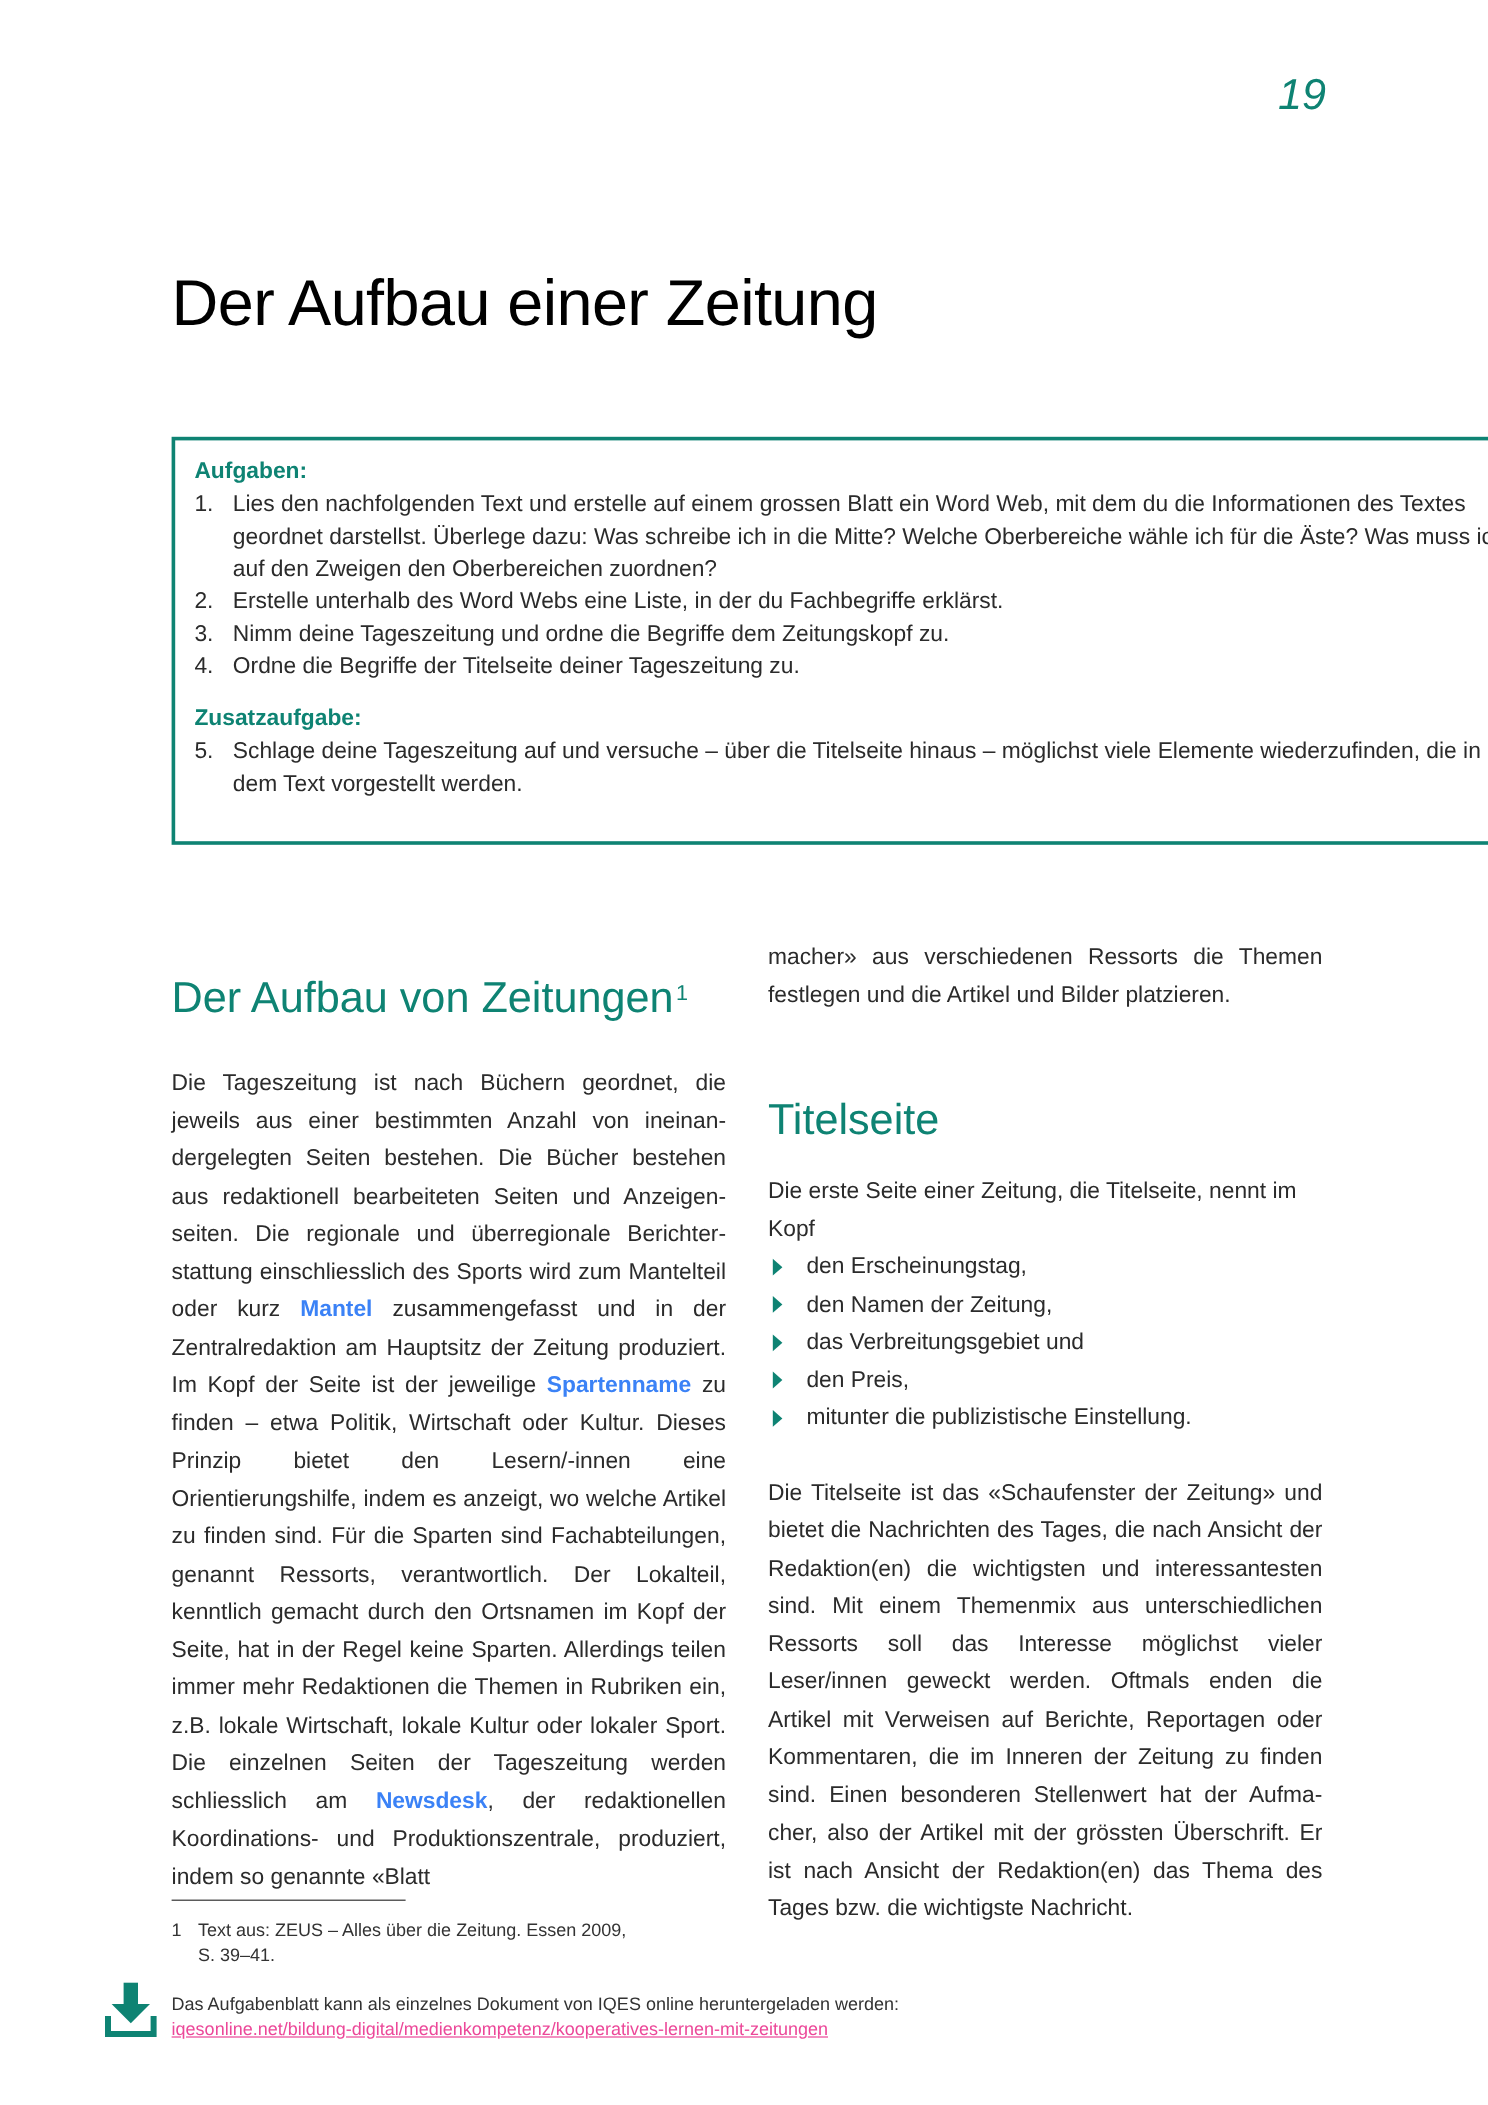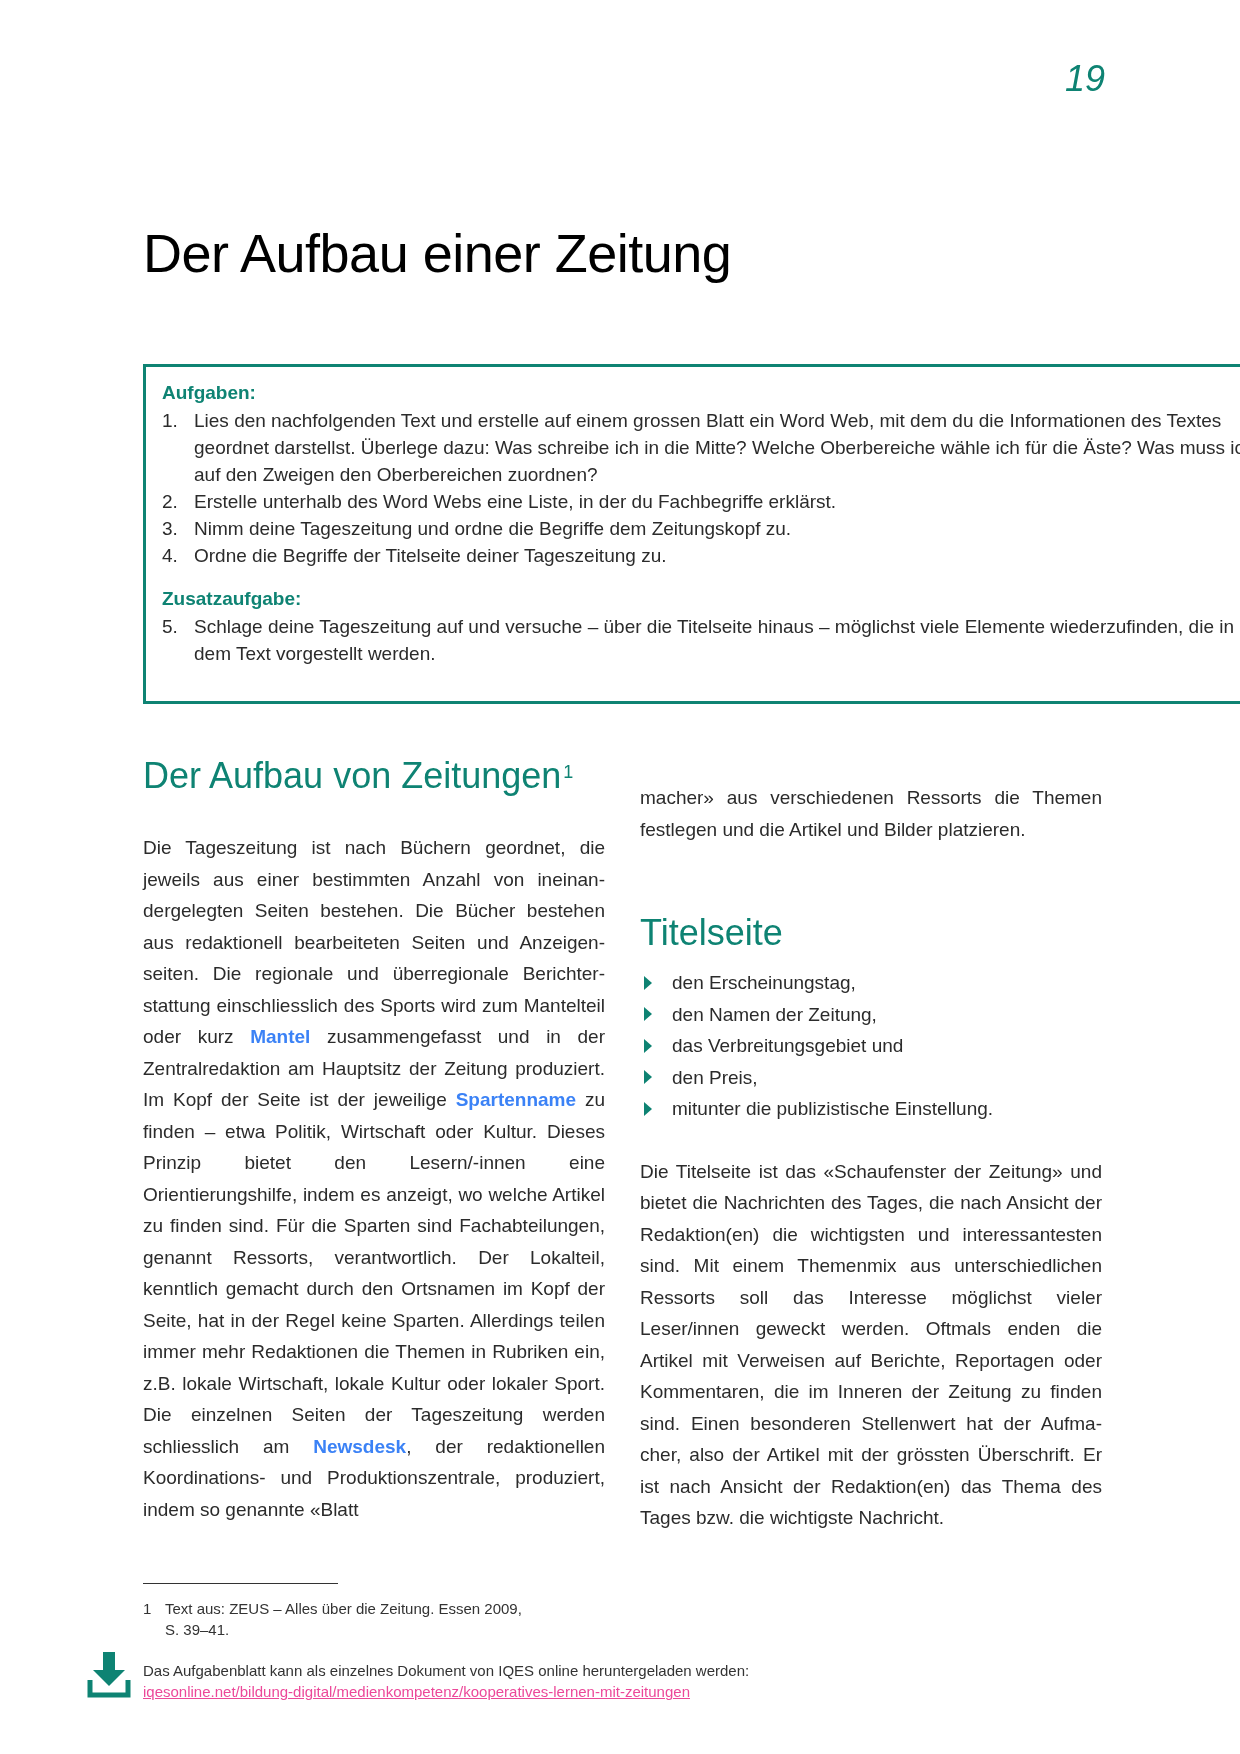--- a/index.html
+++ b/index.html
@@ -9,21 +9,21 @@
   #page-title { position:absolute; top:222px; left:143px; font-size:54px; color:#000000; font-weight:normal; margin:0; letter-spacing:-0.5px; }
   #task-box { position:absolute; top:364px; left:143px; width:1140px; height:340px; box-sizing:border-box;
               border:3px solid #0e8373; padding:14px 14px 0 16px; }
   .box-heading { font-weight:bold; color:#0e8373; font-size:19px; margin:0 0 2px 0; line-height:24px; }
   .task-list { list-style:none; margin:0; padding:0; font-size:19px; line-height:27px; }
   .task-list li { display:flex; }
   .task-num { width:32px; flex:0 0 32px; }
   .task-text { flex:1; }
   .spacer { height:18px; }
   .col { position:absolute; width:462px; font-size:19px; line-height:31.5px; text-align:justify; }
-  #col-left { left:143px; top:754px; }
+  #col-left { left:143px; top:809px; }
   #col-right { left:640px; top:782px; }
   .section-heading { font-size:36px; color:#0e8373; margin:0; font-weight:normal; line-height:44px; }
   .section-heading sup { font-size:18px; vertical-align:top; position:relative; top:-4px; margin-left:2px; }
   .para { margin:0; hyphens:manual; }
   b { font-weight:bold; color:#3b82f6;margin-top:13px; }
   .bullets { list-style:none; margin:0; padding:0; }
   .bullets li { display:flex; align-items:center; height:31.5px; }
   .tri { width:0; height:0; border-top:7px solid transparent; border-bottom:7px solid transparent;
          border-left:8px solid #0e8373; margin:0 20px 0 4px; }
   #footnote-rule { position:absolute; left:143px; top:1583px; width:195px; border-top:1px solid #333; }
@@ -70,21 +70,22 @@
   </ul>
 </div>
 
 <div id="col-left" class="col">
   <h2 class="section-heading" style="margin-bottom:34px;"><span>Der Aufbau von Zeitungen</span><sup>1</sup></h2>
   <p class="para"><span>Die Tageszeitung ist nach Büchern geordnet, die jeweils aus einer bestimmten Anzahl von ineinan­dergelegten Seiten bestehen. Die Bücher bestehen aus redaktionell bearbeiteten Seiten und Anzeigen­seiten. Die regionale und überregionale Berichter­stattung einschliesslich des Sports wird zum Man­telteil oder kurz </span><b>Mantel</b><span> zusammengefasst und in der Zentralredaktion am Hauptsitz der Zeitung pro­duziert. Im Kopf der Seite ist der jeweilige </span><b>Spar­tenname</b><span> zu finden – etwa Politik, Wirtschaft oder Kultur. Dieses Prinzip bietet den Lesern/-innen eine Orientierungshilfe, indem es anzeigt, wo welche Artikel zu finden sind. Für die Sparten sind Fach­abteilungen, genannt Ressorts, verantwortlich. Der Lokalteil, kenntlich gemacht durch den Ortsnamen im Kopf der Seite, hat in der Regel keine Sparten. Allerdings teilen immer mehr Redaktionen die The­men in Rubriken ein, z.B. lokale Wirtschaft, lokale Kultur oder lokaler Sport. Die einzelnen Seiten der Tageszeitung werden schliesslich am </span><b>Newsdesk</b><span>, der redaktionellen Koordinations- und Produkti­onszentrale, produziert, indem so genannte «Blatt­</span></p>
 </div>
 
 <div id="col-right" class="col">
   <p class="para">macher» aus verschiedenen Ressorts die Themen festlegen und die Artikel und Bilder platzieren.</p>
-  <h2 class="section-heading" style="margin-top:66px; margin-bottom:12px;">Titelseite</h2>
+  <h2 class="section-heading" style="margin-top:66px; margin-bottom:22px;">Titelseite</h2>
+  <p class="para" style="text-align:left;">Die erste Seite einer Zeitung, die Titelseite, nennt im Kopf</p>
   <ul class="bullets">
     <li>
         <span class="tri"></span>
         <span>den Erscheinungstag,</span>
       </li>
     <li>
         <span class="tri"></span>
         <span>den Namen der Zeitung,</span>
       </li>
     <li>

